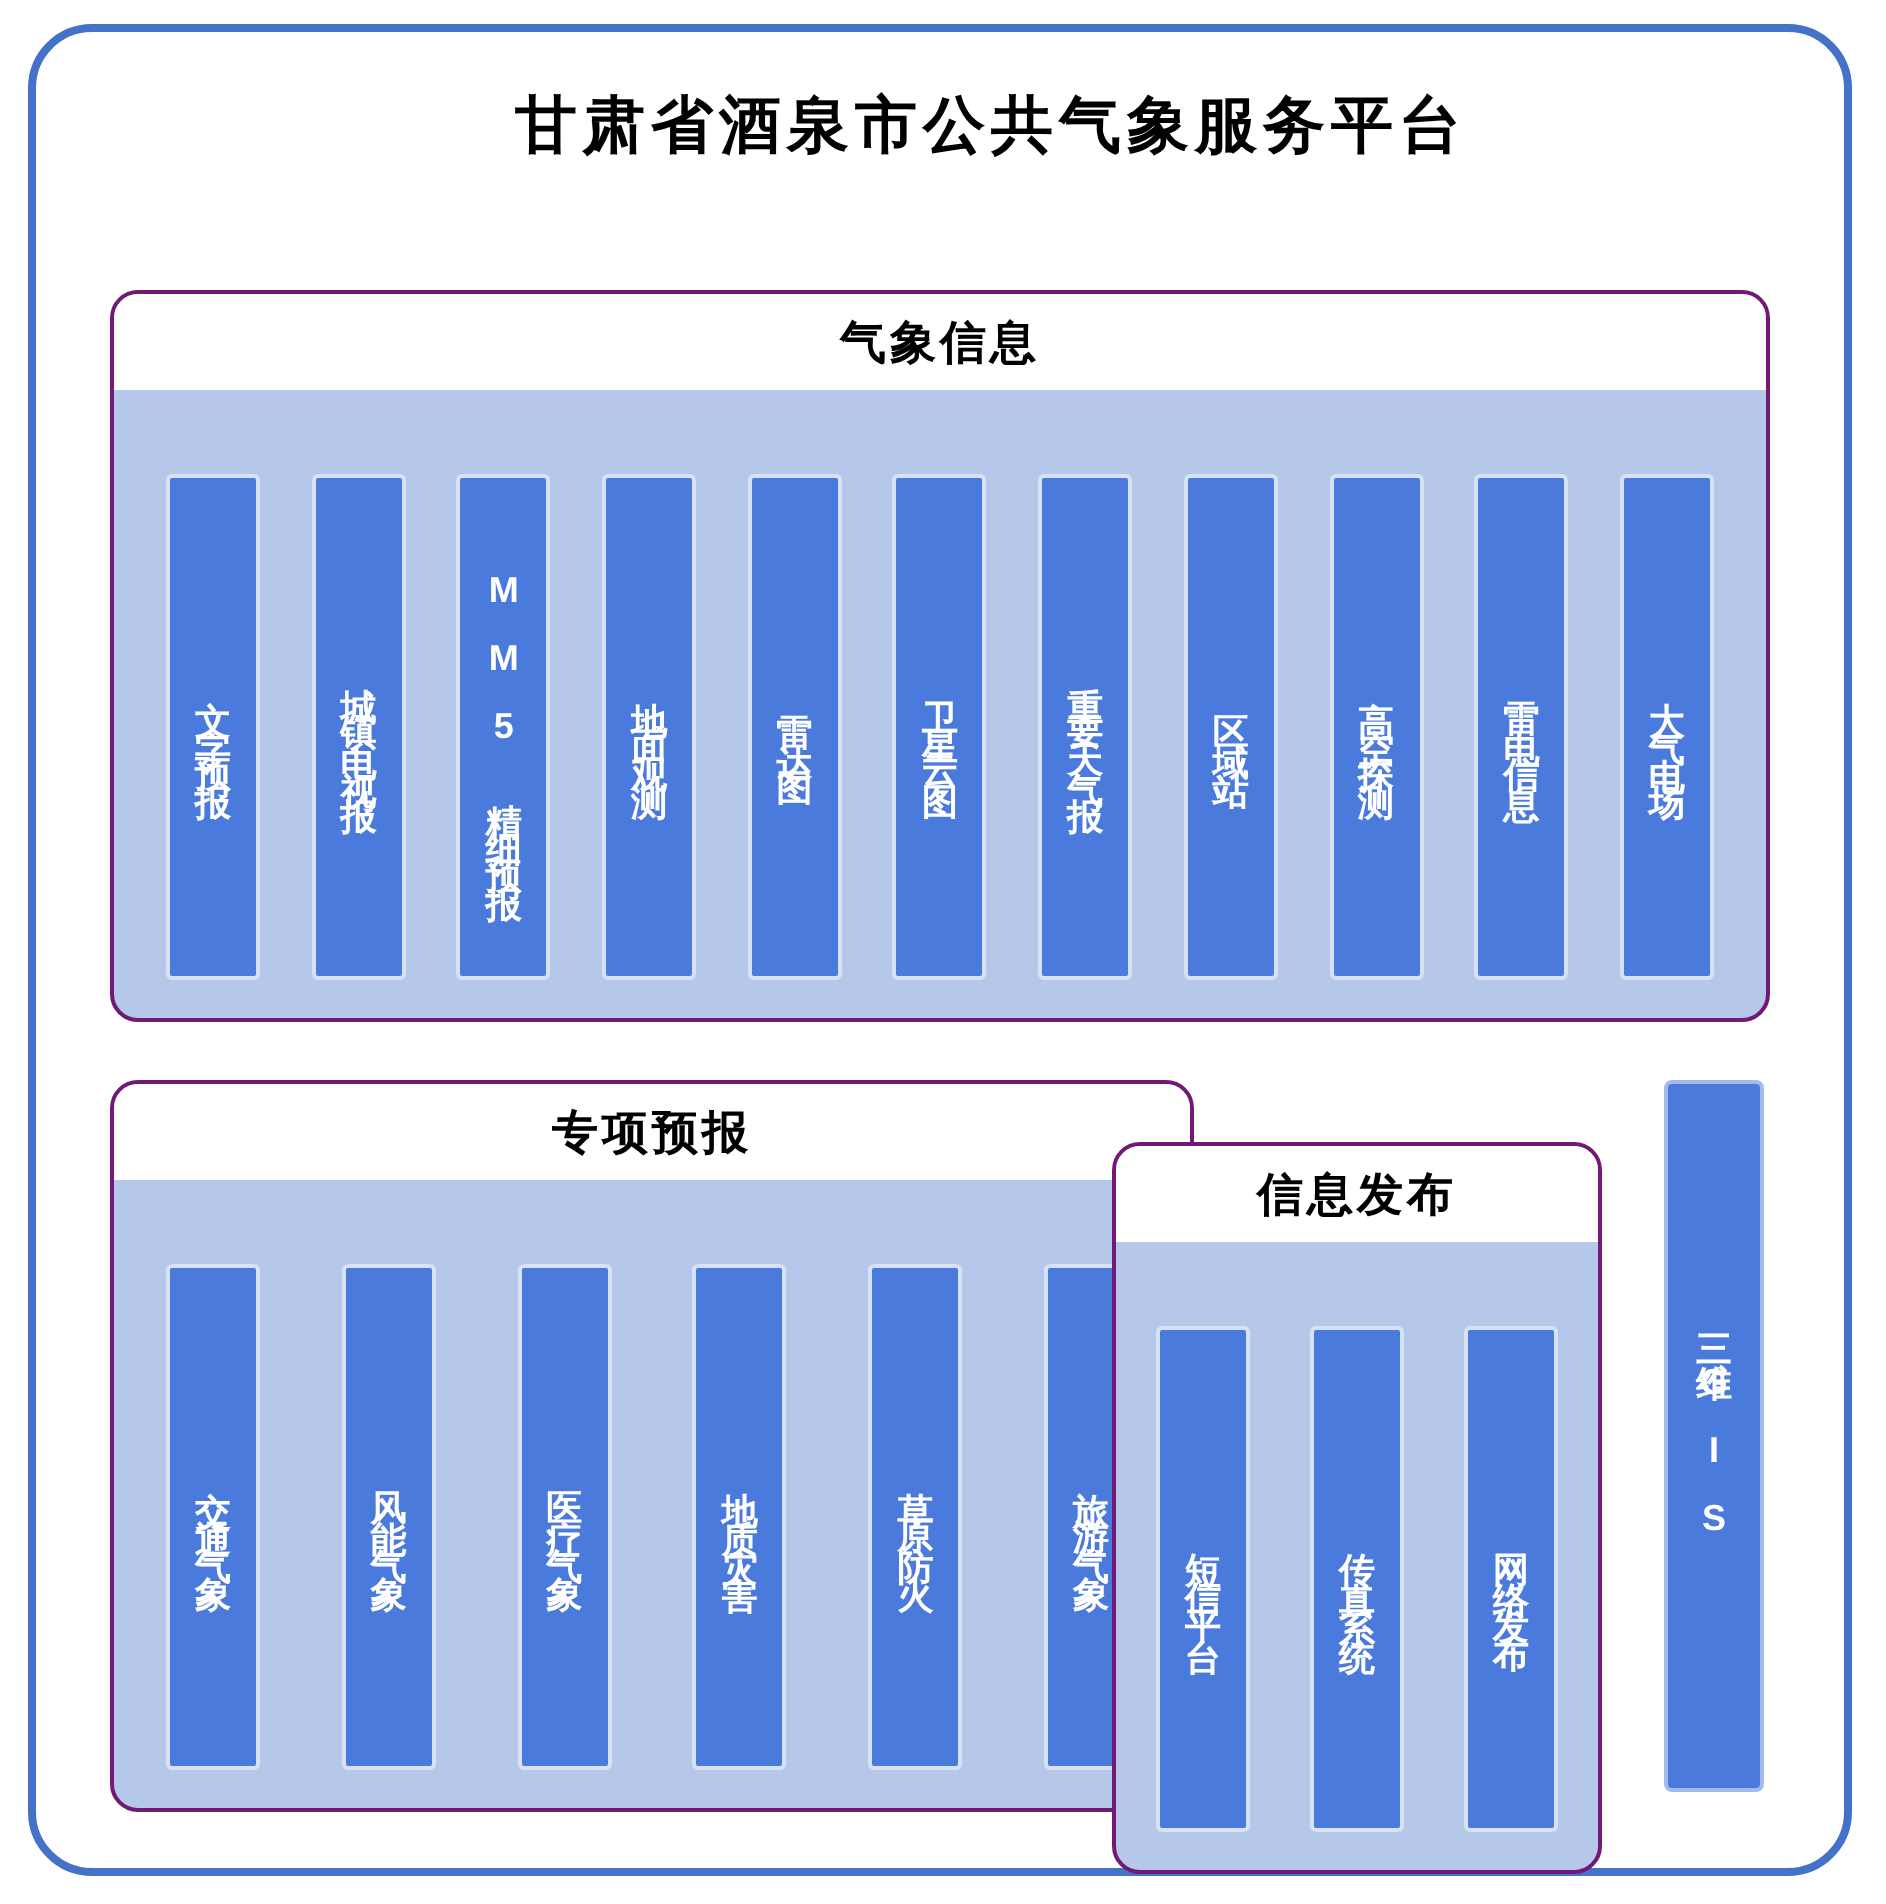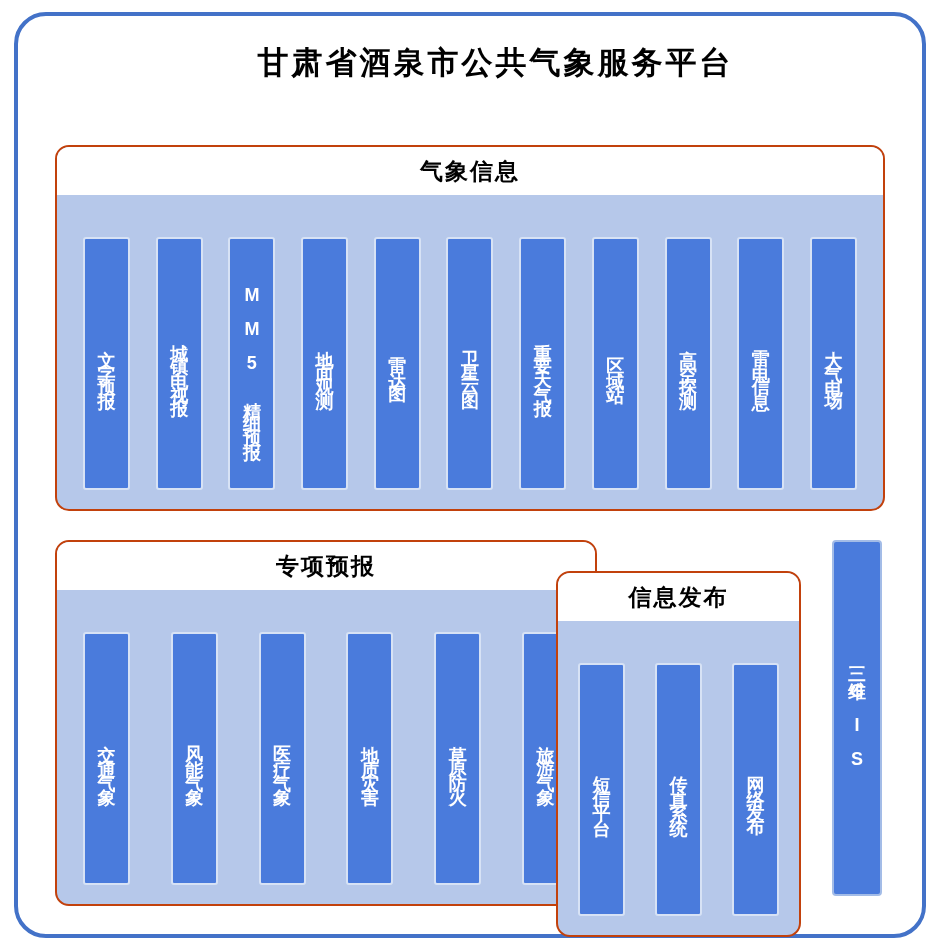--- a/index.html
+++ b/index.html
@@ -12,21 +12,21 @@
   }
 
   .page-title {
     position: absolute; top: 42px; left: 0; width: 100%;
     text-align: center; font-size: 31px; font-weight: bold; color: #000000;
     letter-spacing: 3px;
     margin-left: 24px;
   }
 
   .section {
-    position: absolute; border: 2px solid #c2410c; border-radius: 14px;
+    position: absolute; border: 2px solid #701a75; border-radius: 14px;
     background: #b6c8ea; overflow: hidden;
   }
   .section-header {
     height: 48px; background: #ffffff;
     display: flex; align-items: center; justify-content: center;
     font-size: 23px; font-weight: bold; color: #000000; letter-spacing: 2px;
   }
   .section-body {
     position: absolute; top: 48px; left: 0; right: 0; bottom: 0;
     display: flex; justify-content: space-between; align-items: flex-start;

